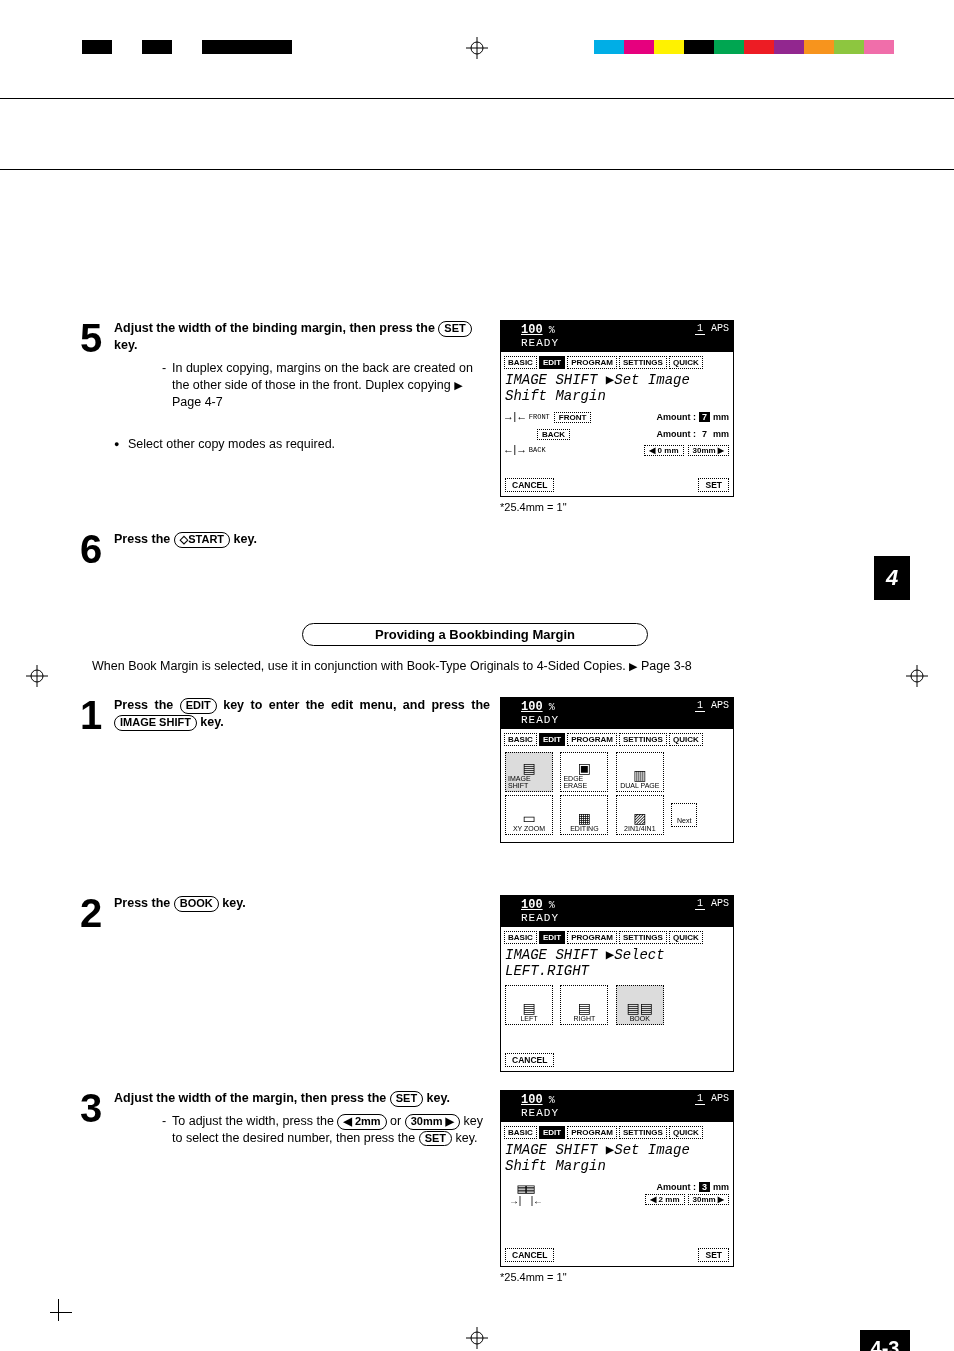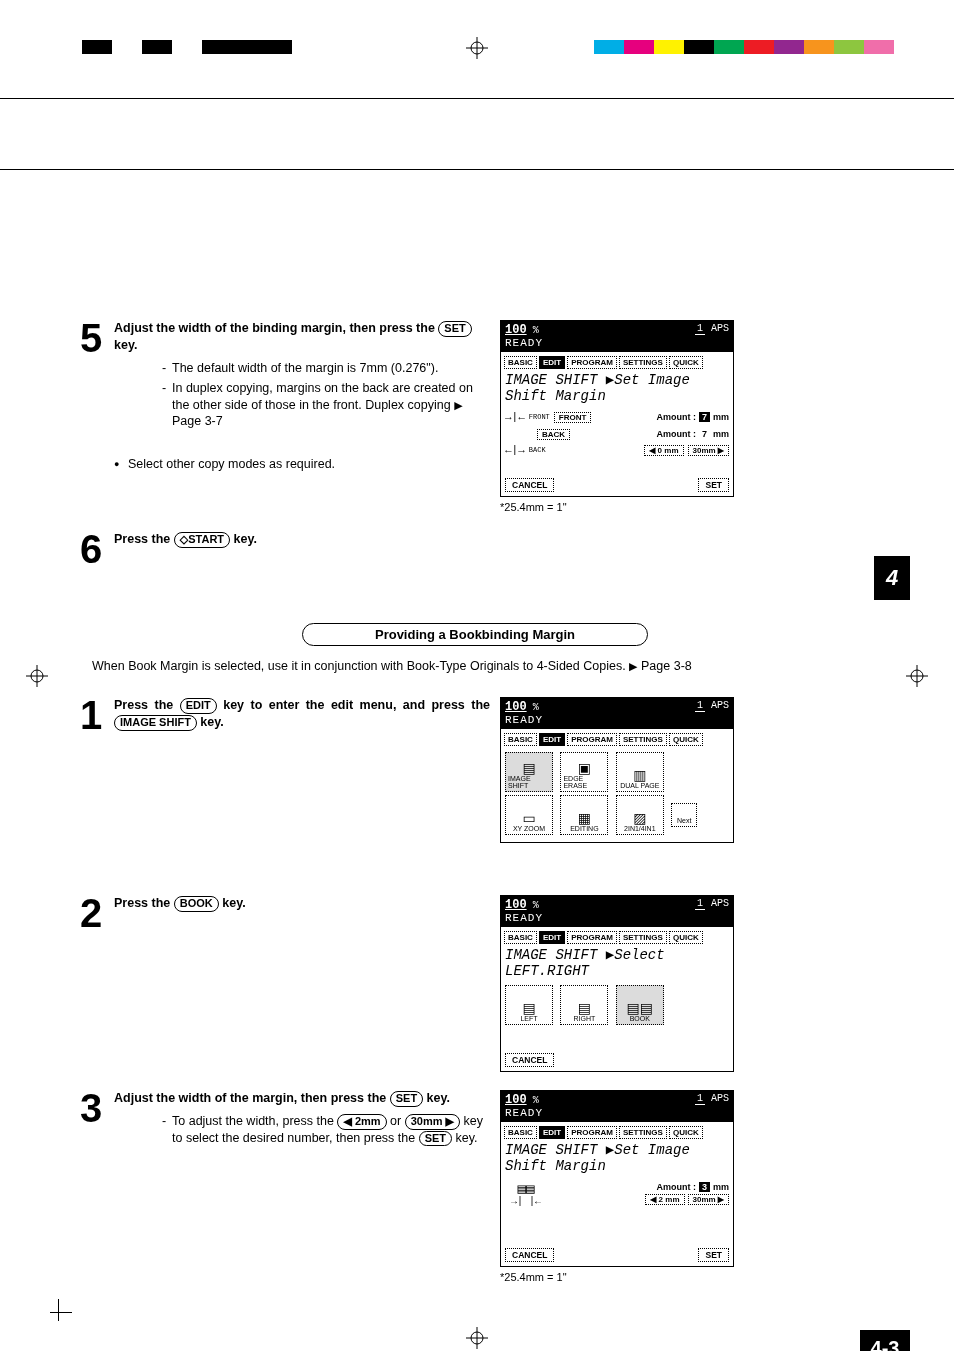--- a/index.html
+++ b/index.html
@@ -145,21 +145,21 @@
   .panel {
     width: 232px;
     border: 1px solid #000;
     font-family: "Courier New", monospace;
     font-size: 9px;
     background: #fff;
   }
   .panel .hdr {
     background: #000;
     color: #fff;
-    padding: 2px 4px 3px 4px;
+    padding: 2px 4px 3px 20px;
   }
   .panel .hdr .top {
     display: flex;
     justify-content: space-between;
     font-size: 10px;
   }
   .panel .hdr .ratio {
     font-weight: bold;
     font-size: 12px;
     text-decoration: underline;
@@ -300,22 +300,21 @@
   <div class="chapter-tab" style="top:236px">4</div>
 
   <div class="step-block">
     <div class="left-col">
       <div class="step-num">5</div>
       <div class="step-body">
         <span class="step-title">
           <span>Adjust the width of the binding margin, then press the </span><span class="key">SET</span><span> key.</span>
         </span>
         <ul class="bullet-list">
-          <li>The default width of the margin is 7mm (0.276").</li>
-          <li><span>In duplex copying, margins on the back are created on the other side of those in the front. Duplex copying </span><span class="play">▶</span> <span>Page 3-7</span></li>
+          <li><span>In duplex copying, margins on the back are created on the other side of those in the front. Duplex copying </span><span class="play">▶</span> <span>Page 4-7</span></li>
         </ul>
         <div class="dot-bullet">Select other copy modes as required.</div>
       </div>
     </div>
     <div class="right-col">
 
       <div class="panel">
         <div class="hdr">
           <div class="top">
               <span><span class="ratio">100</span>&nbsp;<span>%</span></span>

